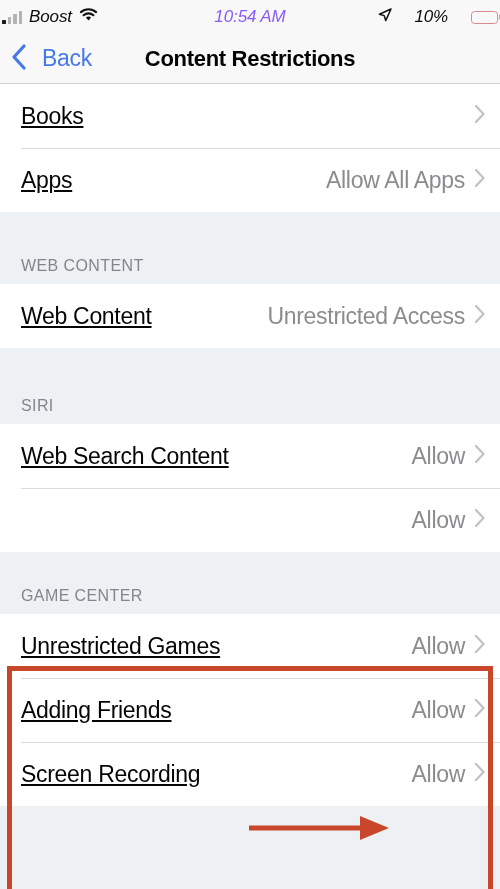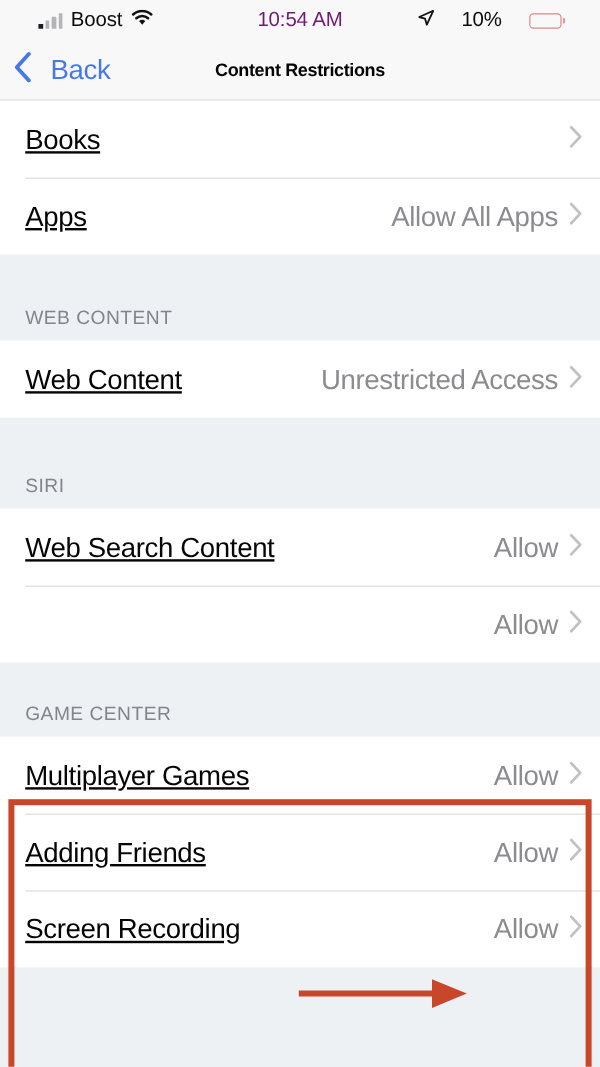--- a/index.html
+++ b/index.html
@@ -23,21 +23,22 @@
     background: #eef1f3;
   }
 
   
   .status-bar {
     position: relative;
     height: 34px;
     background: #f8f8f8;
     display: flex;
     align-items: center;
-    padding: 0 32px;
+    padding: 0 2px;
+    font-style: italic;
   }
   .status-left {
     display: flex;
     align-items: center;
     gap: 7px;
   }
   .signal-bars {
     display: flex;
     align-items: flex-end;
     gap: 2px;
@@ -59,21 +60,21 @@
     color: #0b0b0c;
     letter-spacing: -0.1px;
   }
   .wifi-icon { display: block; }
 
   .status-time {
     position: absolute;
     left: 0; right: 0;
     text-align: center;
     font-size: 17px;
-    color: #701a75;
+    color: #8b5cf6;
     letter-spacing: -0.1px;
     pointer-events: none;
   }
 
   .status-right {
     margin-left: auto;
     display: flex;
     align-items: center;
     gap: 23px;
   }
@@ -127,21 +128,21 @@
   .back-chevron { display: block; }
   .back-label {
     font-size: 23px;
     color: #4679e8;
     letter-spacing: -0.3px;
   }
   .nav-title {
     position: absolute;
     left: 0; right: 0;
     text-align: center;
-    font-size: 15px;
+    font-size: 22px;
     font-weight: bold;
     color: #050505;
     letter-spacing: -0.3px;
     pointer-events: none;
   }
 
   
   .scroll-area {
     position: relative;
     height: 805px;
@@ -331,21 +332,21 @@
                 <path d="M2 2 L9.5 10 L2 18" fill="none" stroke="#c2c2c5" stroke-width="2.3" stroke-linecap="round" stroke-linejoin="round"></path>
               </svg>
           </span>
         </span>
       </div>
     </div>
 
     <div class="section-header sh-game">GAME CENTER</div>
     <div class="group">
       <div class="row">
-        <span class="row-label">Multiplayer Games</span>
+        <span class="row-label">Unrestricted Games</span>
         <span class="row-right">
           <span class="row-value">Allow</span>
           <span class="row-chevron">
             <svg width="12" height="20" viewBox="0 0 12 20">
                 <path d="M2 2 L9.5 10 L2 18" fill="none" stroke="#c2c2c5" stroke-width="2.3" stroke-linecap="round" stroke-linejoin="round"></path>
               </svg>
           </span>
         </span>
       </div>
       <div class="row">

